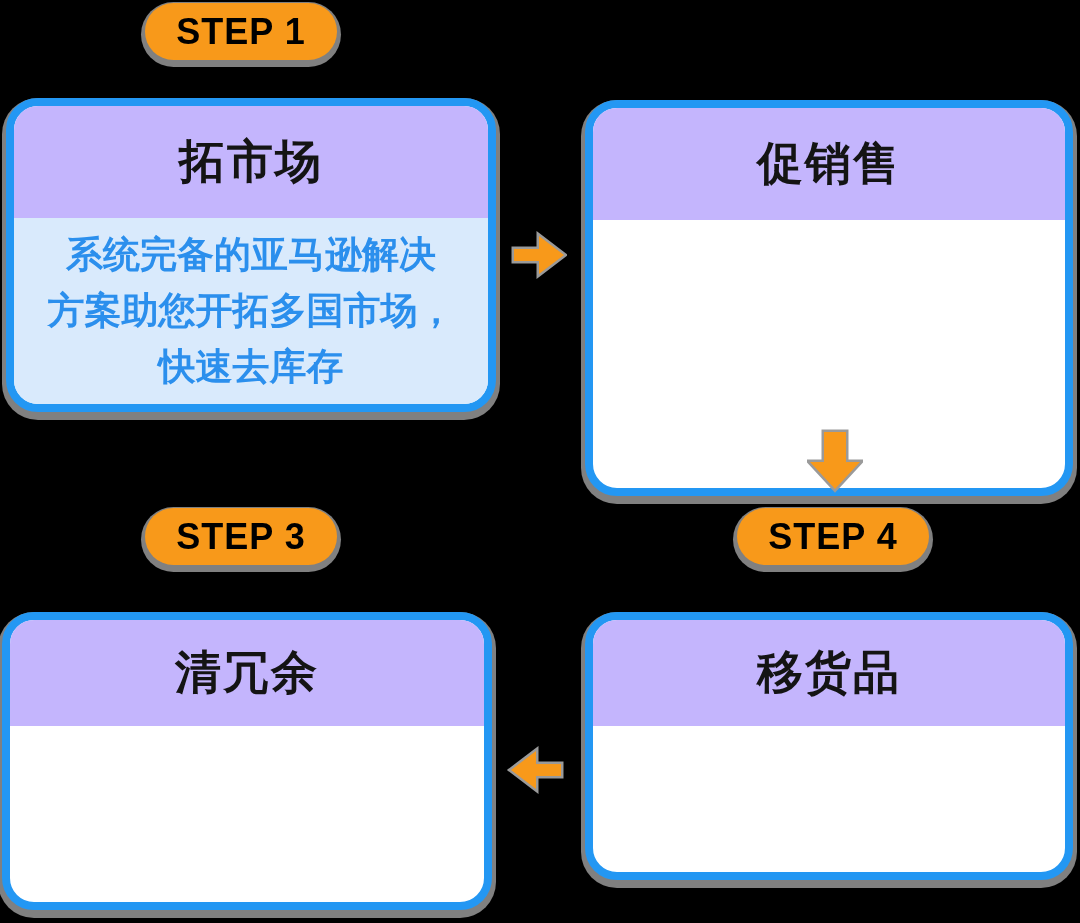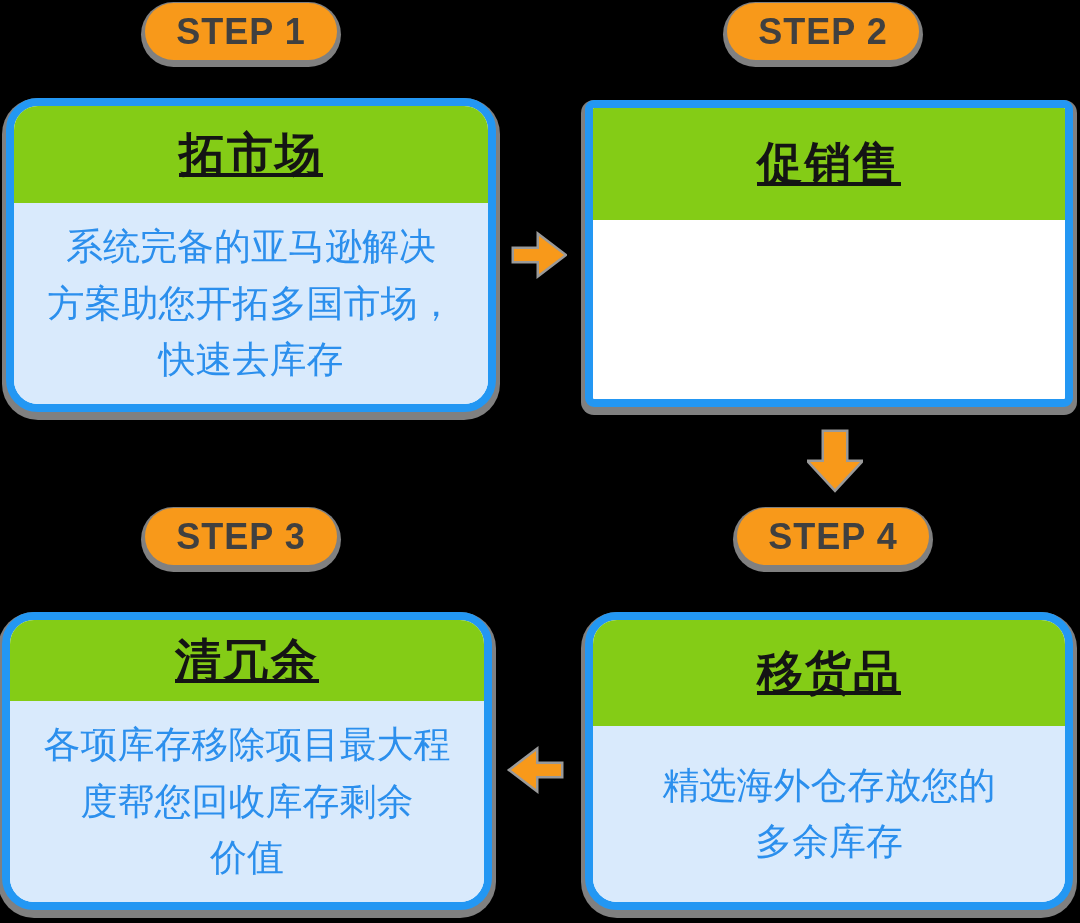--- a/index.html
+++ b/index.html
@@ -17,110 +17,101 @@
     background:#000;
     font-family:"Liberation Sans","DejaVu Sans",sans-serif;
     overflow:hidden;
   }
   .badge{
     position:absolute;
     width:192px;height:57px;
     background:var(--orange);
     border-radius:29px;
     display:flex;align-items:center;justify-content:center;
-    color:#404040;
+    color:#000000;
     font-size:36px;
     font-weight:700;
     letter-spacing:1px;
     box-shadow:0 3px 0 4px var(--shadow);
   }
   .card{
     position:absolute;
     box-sizing:border-box;
     border:8px solid var(--blue-border);
     border-radius:32px;
     background:#fff;
     overflow:hidden;
     display:flex;
     flex-direction:column;
     box-shadow:0 4px 0 4px var(--shadow);
   }
   .card-title{
     display:flex;align-items:center;justify-content:center;
-    background:#84cc16;
+    background:#c4b5fd;
     color:var(--title-text);
     font-size:46px;
     font-weight:700;
     letter-spacing:2px;
-    text-decoration:underline;
   }
   .tall .card-title{height:112px;}
   .short .card-title{height:106px;}
   .card-body{
     flex:1;
     background:var(--body-bg);
     display:flex;align-items:center;justify-content:center;
     text-align:center;
     color:var(--body-text);
     font-size:37px;
-    font-weight:400;
+    font-weight:700;
     line-height:1.52;
     white-space:pre-line;
-    padding:16px 6px;
+    padding:6px 6px;
   }
   .arrow{position:absolute;}
   .arrow svg{display:block;}
   .arrow polygon{
     fill:var(--orange);
     stroke:#9a9a9a;
     stroke-width:5;
     paint-order:stroke fill;
     stroke-linejoin:miter;
   }
 </style>
 </head>
 <body>
 
 <div class="canvas">
 
   <div class="badge" style="left:145px;top:3px;">
     <span>STEP 1</span>
   </div>
-  <div class="badge" style="left:727px;top:3px;">
-    <span>STEP 2</span>
-  </div>
   <div class="badge" style="left:737px;top:508px;">
     <span>STEP 4</span>
   </div>
   <div class="badge" style="left:145px;top:508px;">
     <span>STEP 3</span>
   </div>
 
   <div class="card tall" style="left:6px;top:98px;width:490px;height:314px;">
     <div class="card-title">拓市场</div>
     <div class="card-body">系统完备的亚马逊解决
 方案助您开拓多国市场，
 快速去库存</div>
   </div>
 
-  <div class="card tall" style="left:585px;top:100px;width:488px;height:307px;border-radius:9px;">
+  <div class="card tall" style="left:585px;top:100px;width:488px;height:396px;">
     <div class="card-title">促销售</div>
   </div>
 
-  <div class="card short" style="left:585px;top:612px;width:488px;height:298px;">
+  <div class="card short" style="left:585px;top:612px;width:488px;height:268px;">
     <div class="card-title">移货品</div>
-    <div class="card-body">精选海外仓存放您的
-多余库存</div>
   </div>
 
   <div class="card short" style="left:2px;top:612px;width:490px;height:298px;">
     <div class="card-title">清冗余</div>
-    <div class="card-body">各项库存移除项目最大程
-度帮您回收库存剩余
-价值</div>
   </div>
 
   <div class="arrow" style="left:511px;top:231px;">
     <svg width="56" height="48" viewBox="0 0 56 48">
       <polygon points="3,18 28,18 28,5 53,24 28,43 28,30 3,30"></polygon>
     </svg>
   </div>
 
   <div class="arrow" style="left:807px;top:429px;">
     <svg width="56" height="64" viewBox="0 0 56 64">

